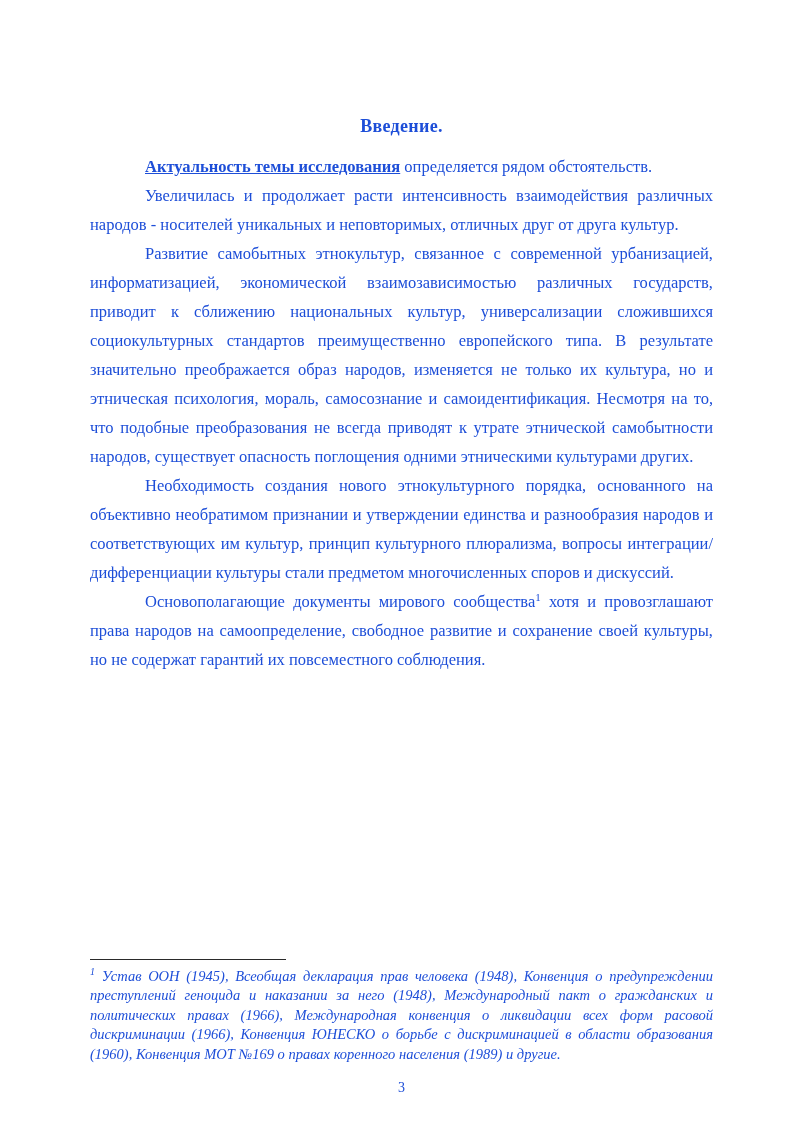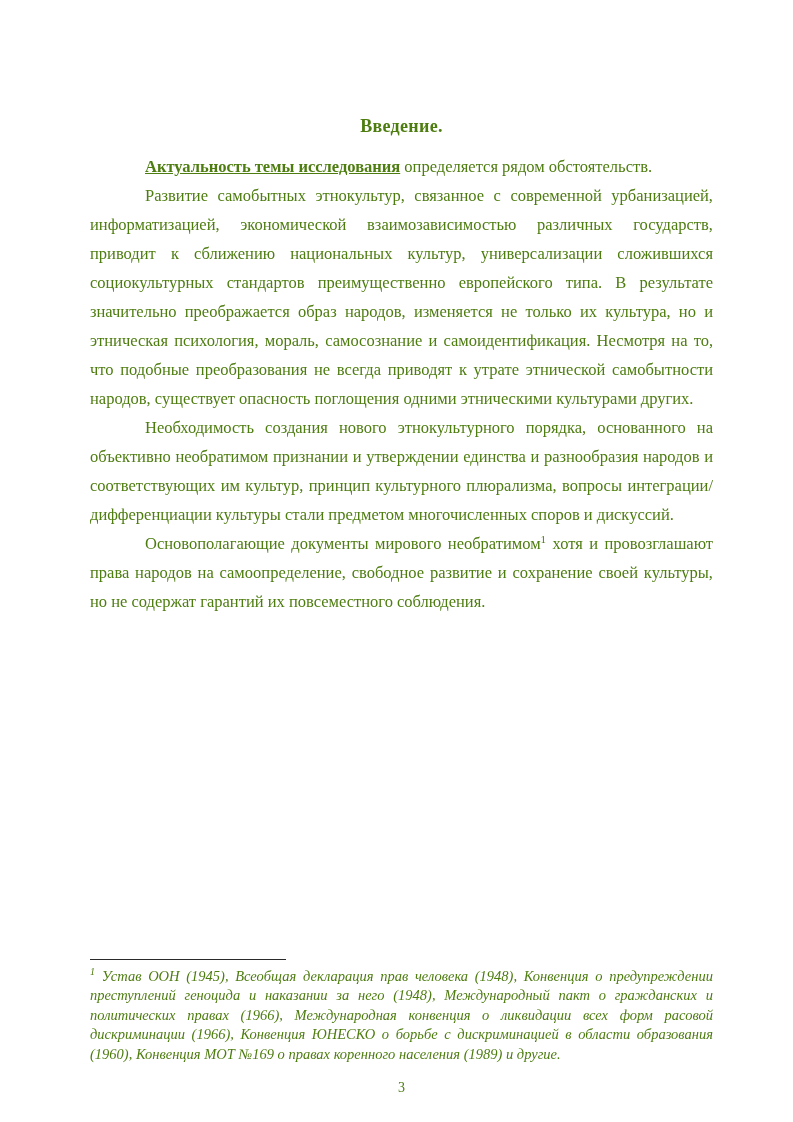--- a/index.html
+++ b/index.html
@@ -4,21 +4,21 @@
 <style>
   * { margin: 0; padding: 0; box-sizing: border-box; }
   html, body { background: #ffffff; }
   .page {
     position: relative;
     width: 793px;
     height: 1122px;
     margin: 0 auto;
     background: #ffffff;
     font-family: "Liberation Serif", serif;
-    color: #4d7c0f;
+    color: #1d4ed8;
     display: flex;
     flex-direction: column;
     padding: 116px 80px 26px 90px;
     overflow: hidden;
   }
   .title {
     text-align: center;
     font-size: 18px;
     font-weight: bold;
     margin-bottom: 15px;
@@ -68,26 +68,27 @@
 
 <div class="page">
 
   <h1 class="title">Введение.</h1>
 
   <div class="body-text">
 
     <p class="para"><span class="lead">Актуальность темы исследования</span><span> определяется рядом обстоятельств.</span></p>
 
 
+    <p class="para">Увеличилась и продолжает расти интенсивность взаимодействия различных народов - носителей уникальных и неповторимых, отличных друг от друга культур.</p>
 
     <p class="para">Развитие самобытных этнокультур, связанное с современной урбанизацией, информатизацией, экономической взаимозависимостью различных государств, приводит к сближению национальных культур, универсализации сложившихся социокультурных стандартов преимущественно европейского типа. В результате значительно преображается образ народов, изменяется не только их культура, но и этническая психология, мораль, самосознание и самоидентификация. Несмотря на то, что подобные преобразования не всегда приводят к утрате этнической самобытности народов, существует опасность поглощения одними этническими культурами других.</p>
 
     <p class="para">Необходимость создания нового этнокультурного порядка, основанного на объективно необратимом признании и утверждении единства и разнообразия народов и соответствующих им культур, принцип культурного плюрализма, вопросы интеграции/ дифференциации культуры стали предметом многочисленных споров и дискуссий.</p>
 
-    <p class="para"><span>Основополагающие документы мирового необратимом</span><sup class="fn-ref">1</sup><span> хотя и провозглашают права народов на самоопределение, свободное развитие и сохранение своей культуры, но не содержат гарантий их повсеместного соблюдения.</span></p>
+    <p class="para"><span>Основополагающие документы мирового сообщества</span><sup class="fn-ref">1</sup><span> хотя и провозглашают права народов на самоопределение, свободное развитие и сохранение своей культуры, но не содержат гарантий их повсеместного соблюдения.</span></p>
 
   </div>
 
   <div class="footnote-block">
     <div class="fn-rule"></div>
     <p class="footnote"><sup class="fn-marker">1</sup> <span>Устав ООН (1945), Всеобщая декларация прав человека (1948), Конвенция о предупреждении преступлений геноцида и наказании за него (1948), Международный пакт о гражданских и политических правах (1966), Международная конвенция о ликвидации всех форм расовой дискриминации (1966), Конвенция ЮНЕСКО о борьбе с дискриминацией в области образования (1960), Конвенция МОТ №169 о правах коренного населения (1989) и другие.</span></p>
   </div>
 
   <div class="page-number">3</div>
 

